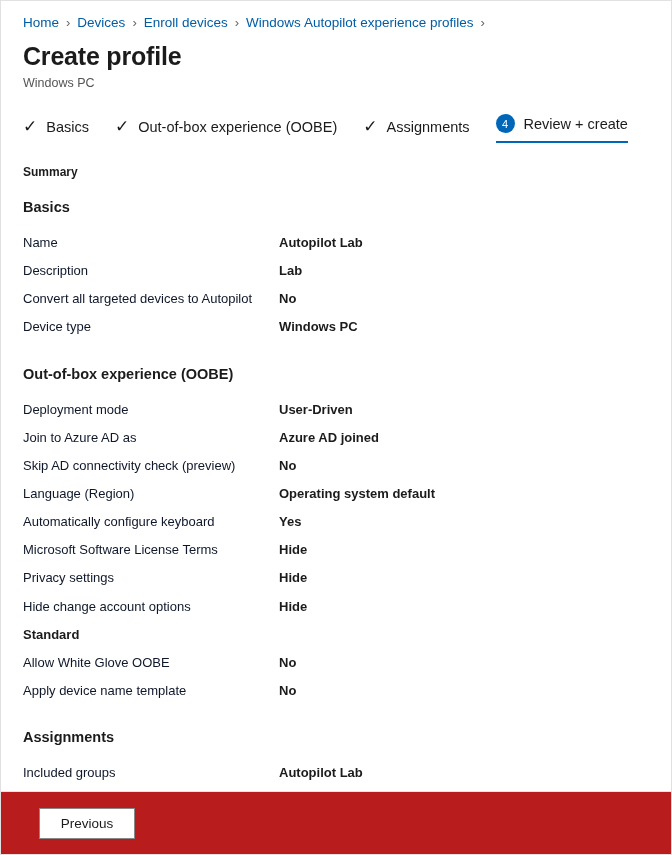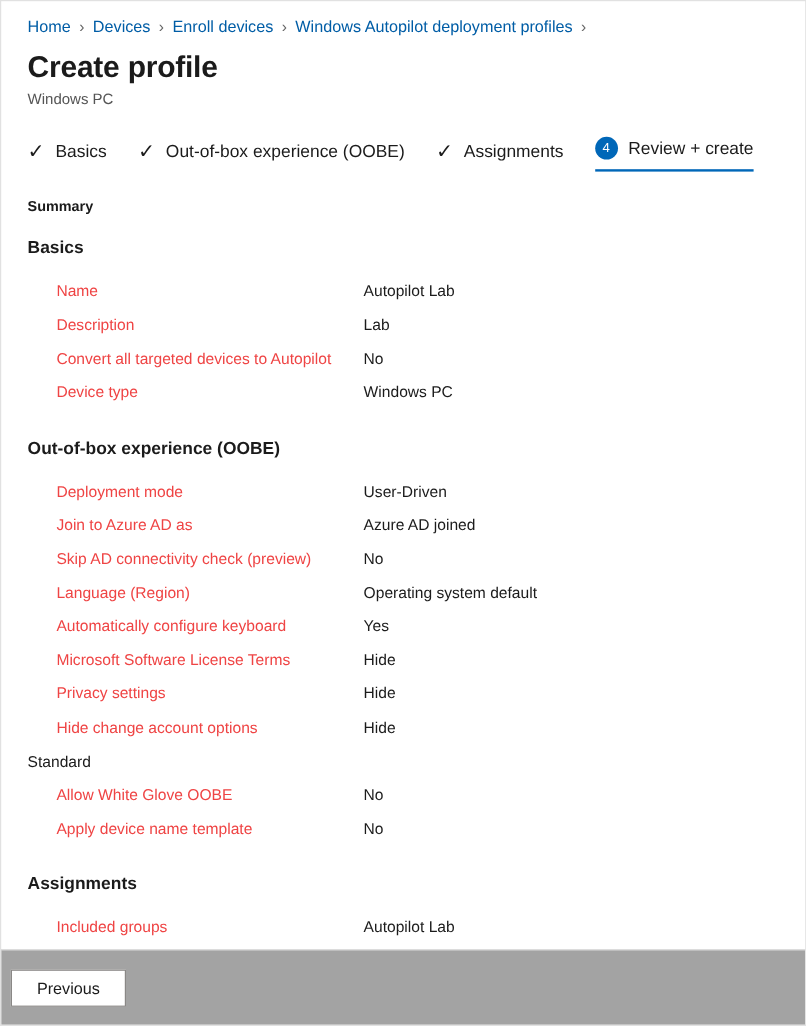--- a/index.html
+++ b/index.html
@@ -118,39 +118,39 @@
   .row {
     display: flex;
     font-size: 13px;
     color: #1b1b1b;
     line-height: 1.55;
     padding: 4px 0;
   }
   .row-label {
     width: 256px;
     flex: 0 0 256px;
-    color: #ef4444;
-    margin-left: 24px;
+    color: #0f172a;
   }
   .row-value {
     color: #1b1b1b;
+    font-weight: bold;
   }
 
   
   .footer {
     position: absolute;
     left: 0;
     right: 0;
     bottom: 0;
     height: 62px;
     border-top: 1px solid #e5e5e5;
-    background: #a3a3a3;
-    display: flex;
-    align-items: center;
-    padding-left: 8px;
+    background: #b91c1c;
+    display: flex;
+    align-items: center;
+    padding-left: 38px;
     gap: 12px;
   }
   .btn {
     font-family: "Liberation Sans", sans-serif;
     font-size: 13.5px;
     padding: 7px 16px;
     min-width: 96px;
     box-sizing: border-box;
     cursor: pointer;
     text-align: center;
@@ -171,21 +171,21 @@
 
 <div class="window">
 
   <div class="breadcrumb">
     <span class="crumb">Home</span>
     <span class="crumb-sep">›</span>
     <span class="crumb">Devices</span>
     <span class="crumb-sep">›</span>
     <span class="crumb">Enroll devices</span>
     <span class="crumb-sep">›</span>
-    <span class="crumb">Windows Autopilot deployment profiles</span>
+    <span class="crumb">Windows Autopilot experience profiles</span>
     <span class="crumb-sep">›</span>
   </div>
 
   <div class="title-block">
     <h1 class="page-title">Create profile</h1>
     <div class="page-subtitle">Windows PC</div>
   </div>
 
   <div class="steps">
     <div class="step">

